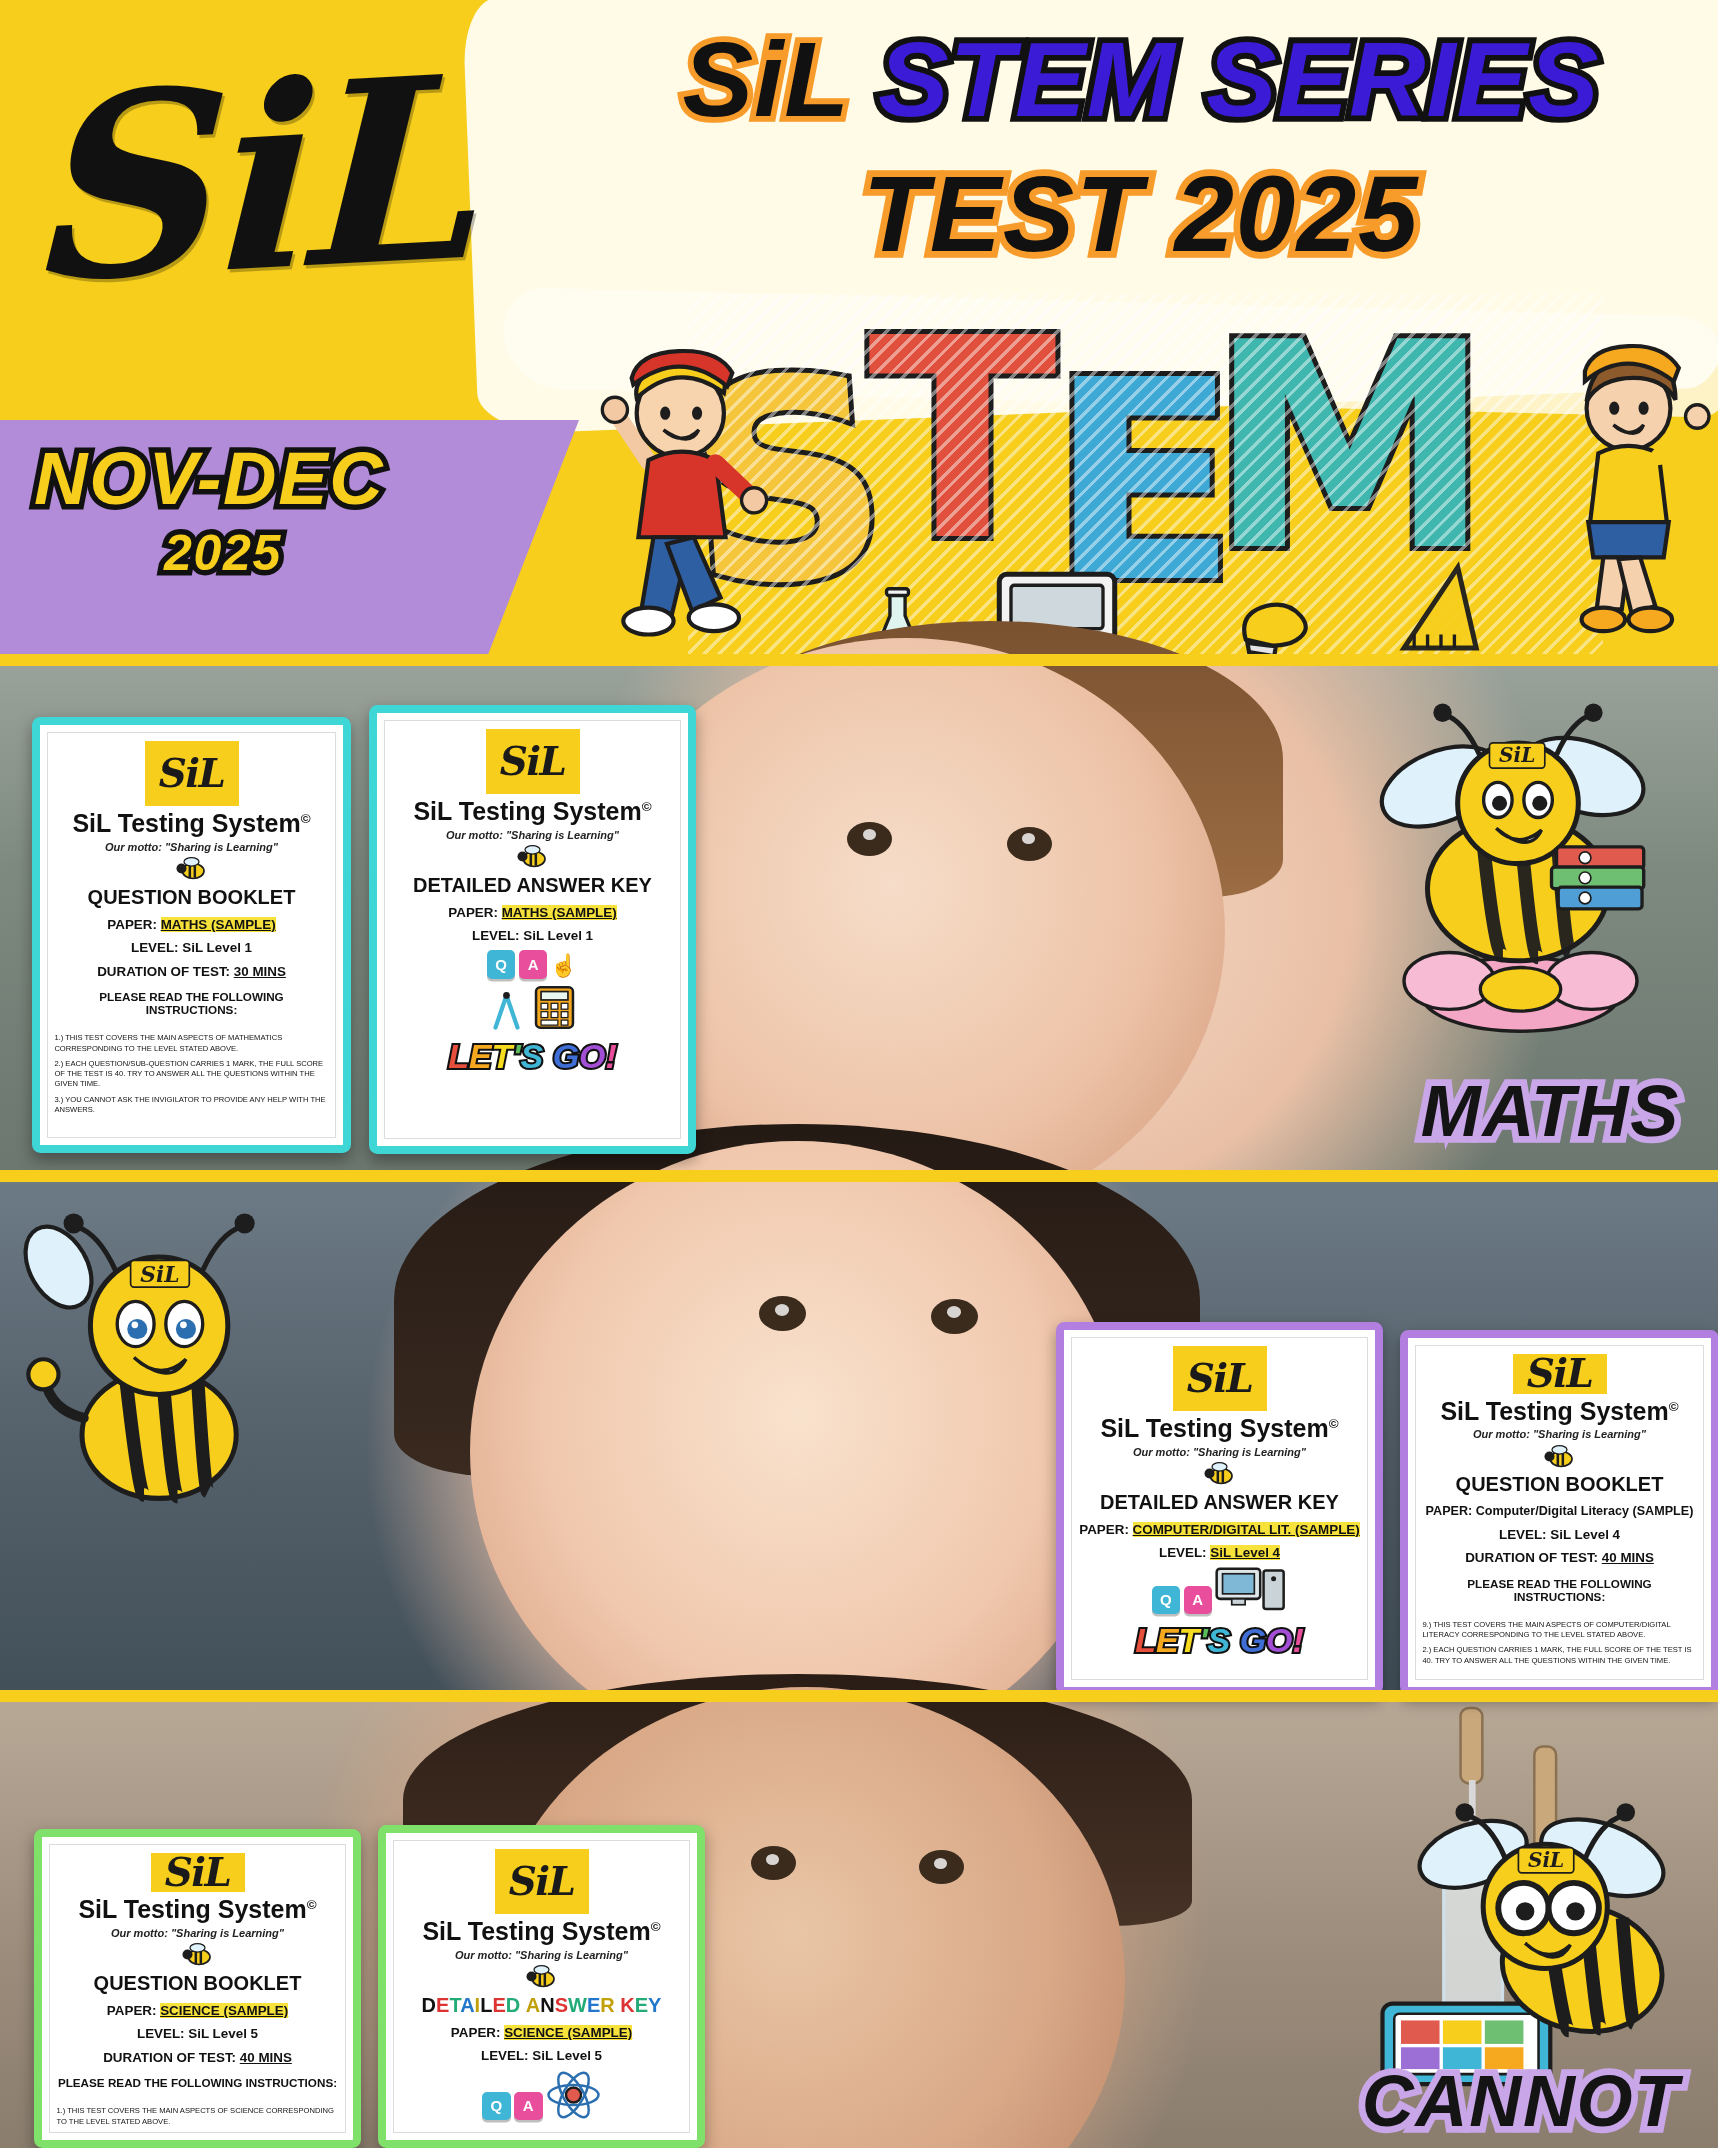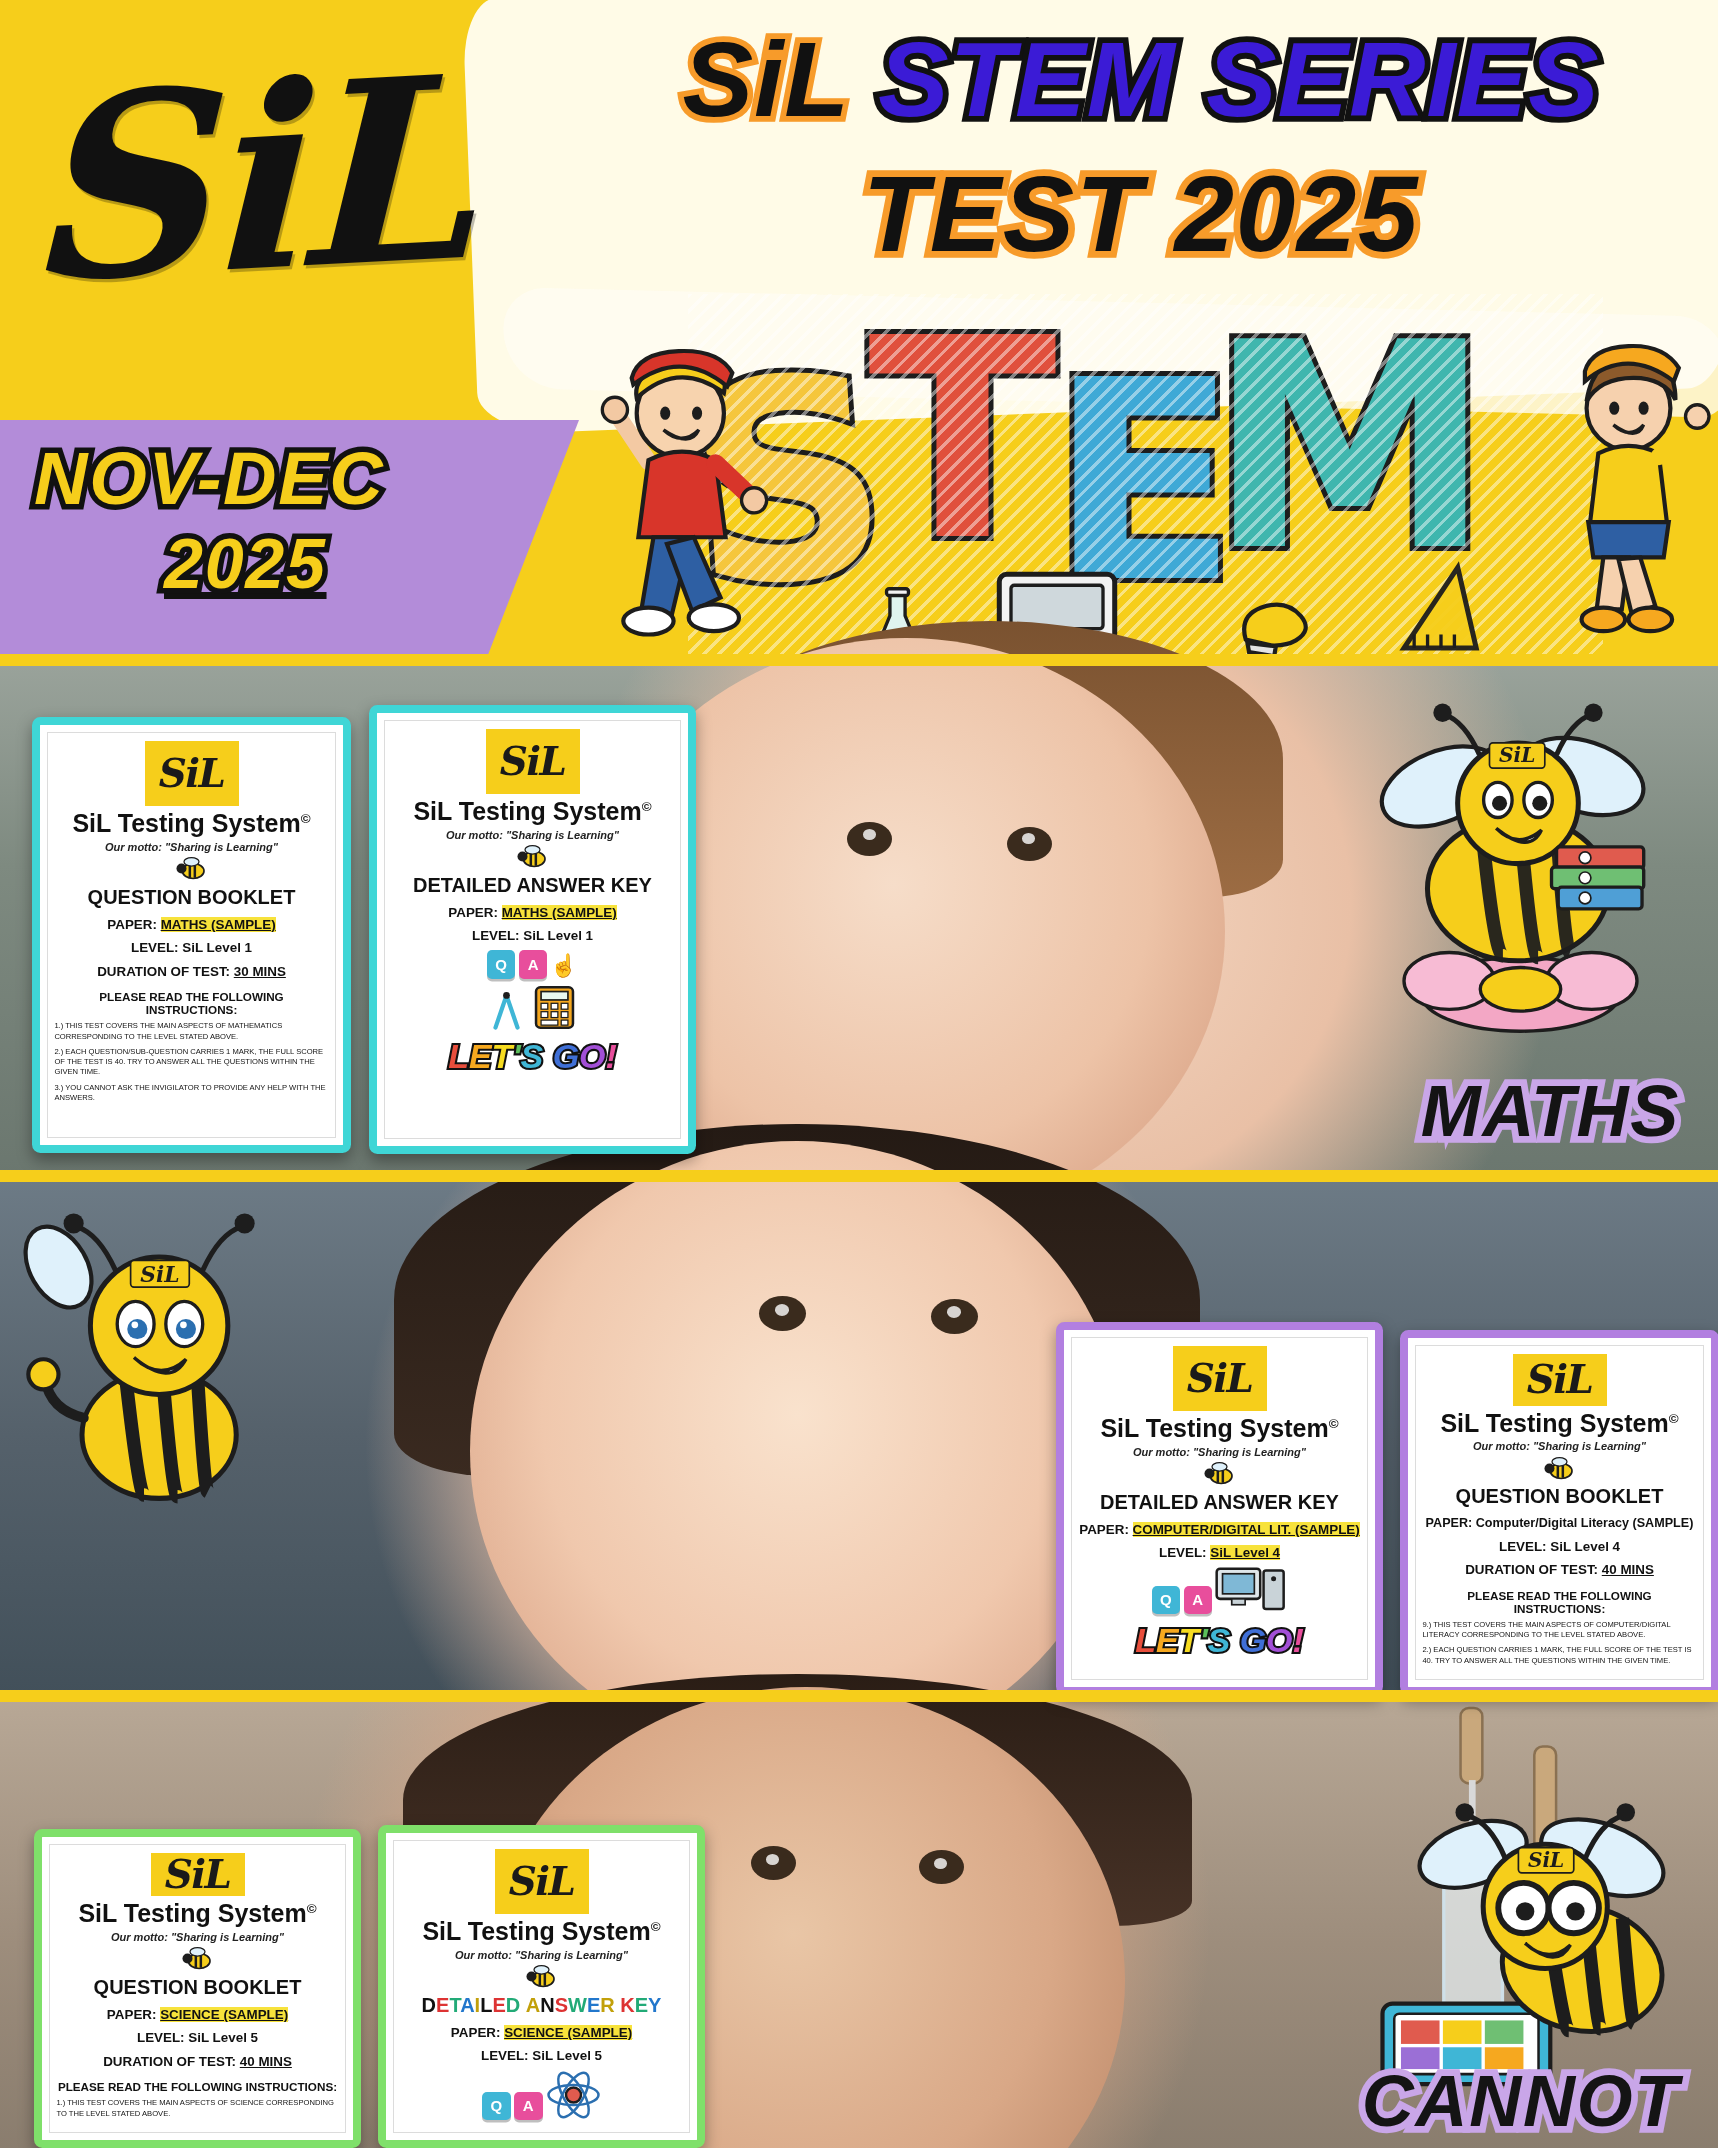--- a/index.html
+++ b/index.html
@@ -133,27 +133,26 @@
     position: absolute; left: 34px; top: 436px;
     font-size: 74px; font-weight: 900; font-style: italic;
     color: #F6CE1B;
     -webkit-text-stroke: 11px #111;
     paint-order: stroke fill;
     letter-spacing: 1.7px;
     white-space: nowrap;
   }
   .nov-text2 {
     position: absolute; left: 164px; top: 524px;
-    font-size: 70px; font-weight: 900; font-style: italic;
+    font-size: 50px; font-weight: 900; font-style: italic;
     color: #F6CE1B;
     -webkit-text-stroke: 11px #111;
     paint-order: stroke fill;
     letter-spacing: 1.7px;
     white-space: nowrap;
-    text-decoration: underline;
   }
 
   
   .band { position: absolute; left: 0; width: 1718px; overflow: hidden; }
   .band-1 { top: 659px;  height: 516px; }
   .band-2 { top: 1175px; height: 520px; }
   .band-3 { top: 1695px; height: 453px; }
   .band-divider {
     position: absolute; left: 0; width: 1718px; height: 11.7px;
     background: #F6CE1B; z-index: 30;
@@ -280,21 +279,21 @@
     font-size: 13.4px; font-weight: 700; color: #111; margin-top: 8.4px;
     text-align: center; white-space: nowrap;
   }
   .hl-y { background: #F7E23B; text-decoration: underline; }
   .hl-u { text-decoration: underline; }
   .bk-instr-h {
     font-size: 11.7px; font-weight: 800; color: #111; margin-top: 11.7px;
     text-align: center;
   }
   .bk-instr {
-    font-size: 7.6px; color: #111; margin-top: 5px; width: 100%;
+    font-size: 7.6px; color: #111; margin-top: 17px; width: 100%;
     line-height: 1.35;
   }
   .bk-instr li { margin-bottom: 5px; list-style: none; }
   .bk-letsgo {
     margin-top: 6.7px;
     font-size: 34px; font-weight: 900; font-style: italic;
     white-space: nowrap;
   }
   .bk-letsgo span { -webkit-text-stroke: 4.2px #111; paint-order: stroke fill; }
   .lg1{color:#E84E3C} .lg2{color:#F6A81F} .lg3{color:#F6DB1F} .lg4{color:#5BBE5B}

